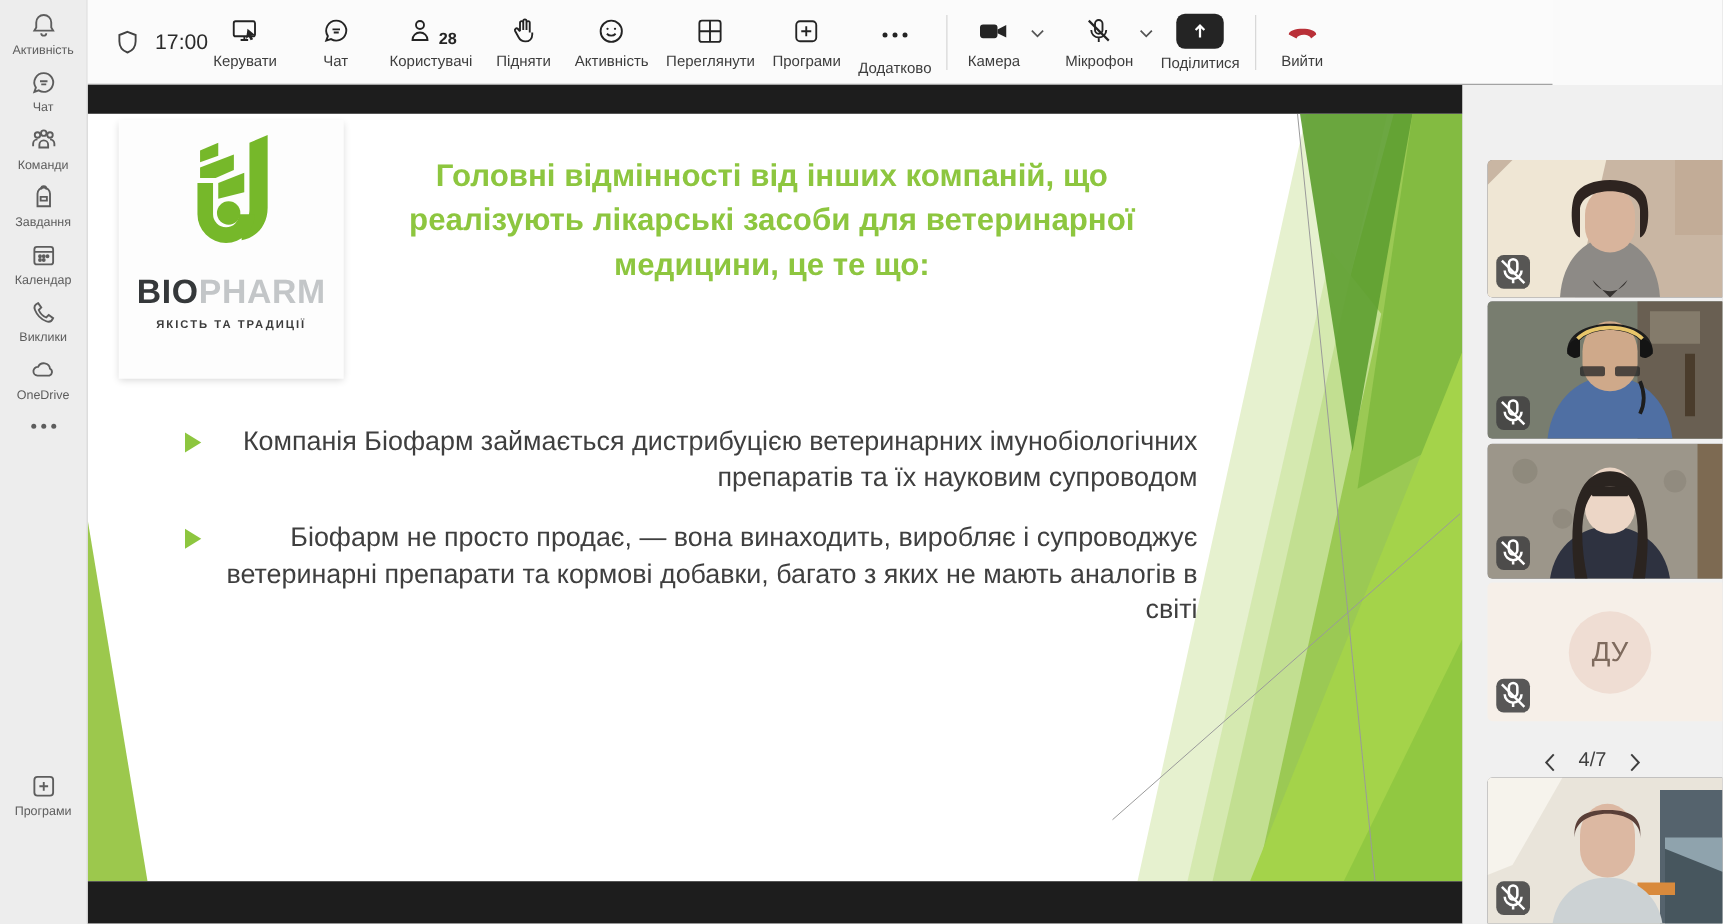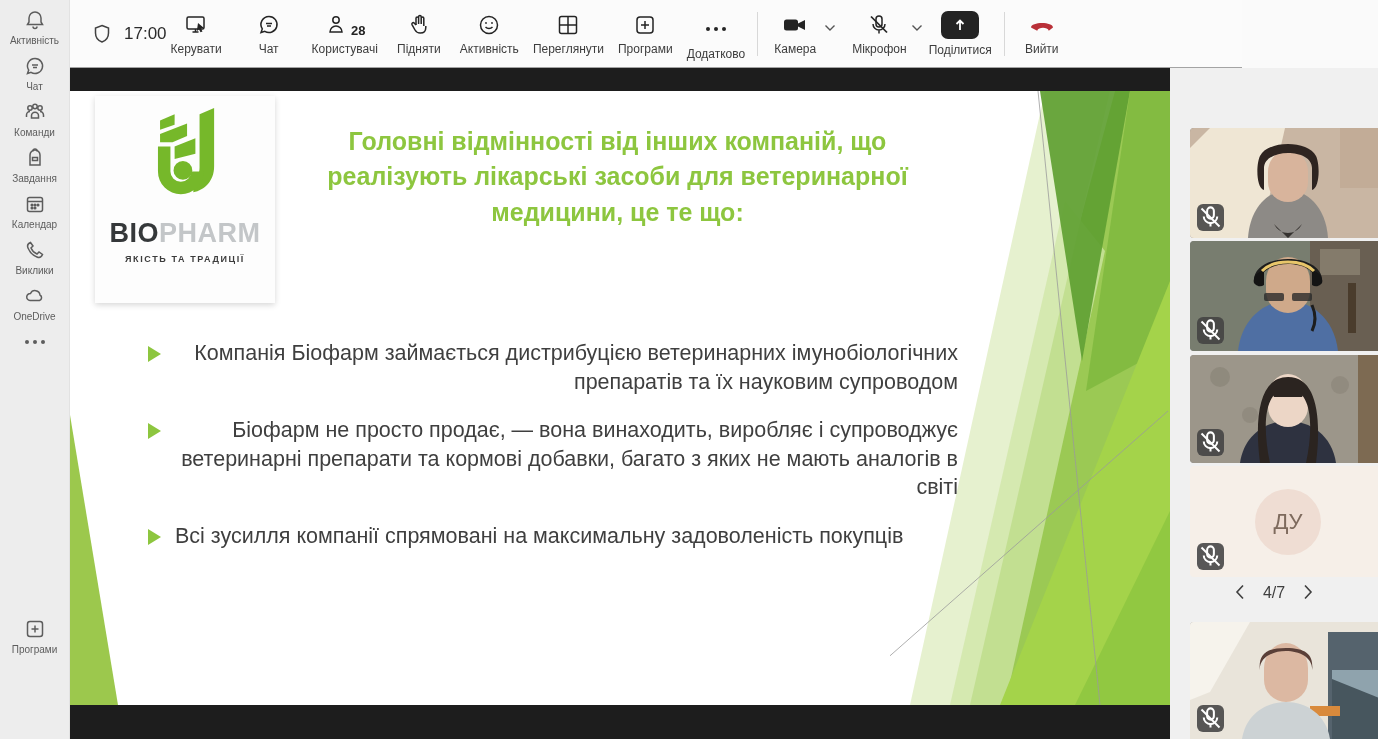--- a/index.html
+++ b/index.html
@@ -60,21 +60,21 @@
   
   .panel{position:absolute;left:1170px;top:68px;width:208px;height:671px;background:#f0f0f0;}
   .tile{position:absolute;left:20px;width:196px;border-radius:4px;overflow:hidden;cursor:pointer;background:#888;}
   .tile svg{display:block;width:100%;height:100%;}
   .mic-badge{position:absolute;left:7px;bottom:7px;width:27px;height:27px;border-radius:6px;
              background:rgba(66,66,66,.88);display:flex;align-items:center;justify-content:center;}
   .avatar-tile{background:#f6efe8;display:flex;align-items:center;justify-content:center;}
   .avatar-circle{width:66px;height:66px;border-radius:50%;background:#efddd3;display:flex;
                  align-items:center;justify-content:center;font-size:22px;color:#7e6a5d;}
   .pager{position:absolute;left:0;top:516px;width:208px;height:34px;display:flex;
-         align-items:flex-start;justify-content:center;gap:18px;color:#3f3f3f;}
+         align-items:flex-end;justify-content:center;gap:18px;color:#3f3f3f;}
   .pager-btn{cursor:pointer;display:flex;align-items:center;}
   .pager-btn svg{stroke:#3f3f3f;fill:none;stroke-width:1.6;}
   .pager-label{font-size:16px;}
 </style>
 </head>
 <body>
 
 <div class="app">
 
   <nav class="rail">
@@ -311,24 +311,20 @@
       <h1 class="slide-title">Головні відмінності від інших компаній, що реалізують лікарські засоби для ветеринарної медицини, це те що:</h1>
 
       <div class="bullets">
         <div class="bullet">
           <span class="b-arrow"></span>
           <span>Компанія Біофарм займається дистрибуцією ветеринарних імунобіологічних препаратів та їх науковим супроводом</span>
         </div>
         <div class="bullet">
           <span class="b-arrow"></span>
           <span>Біофарм не просто продає, — вона винаходить, виробляє і супроводжує ветеринарні препарати та кормові добавки, багато з яких не мають аналогів в світі</span>
-        </div>
-        <div class="bullet">
-          <span class="b-arrow"></span>
-          <span>Всі зусилля компанії спрямовані на максимальну задоволеність покупців</span>
         </div>
       </div>
     </section>
   </main>
 
   <aside class="panel">
 
     <div class="tile" style="top:60px;height:110px">
       <svg viewBox="0 0 196 110" preserveAspectRatio="none">
         <rect width="196" height="110" fill="#c9b6a3"></rect>

